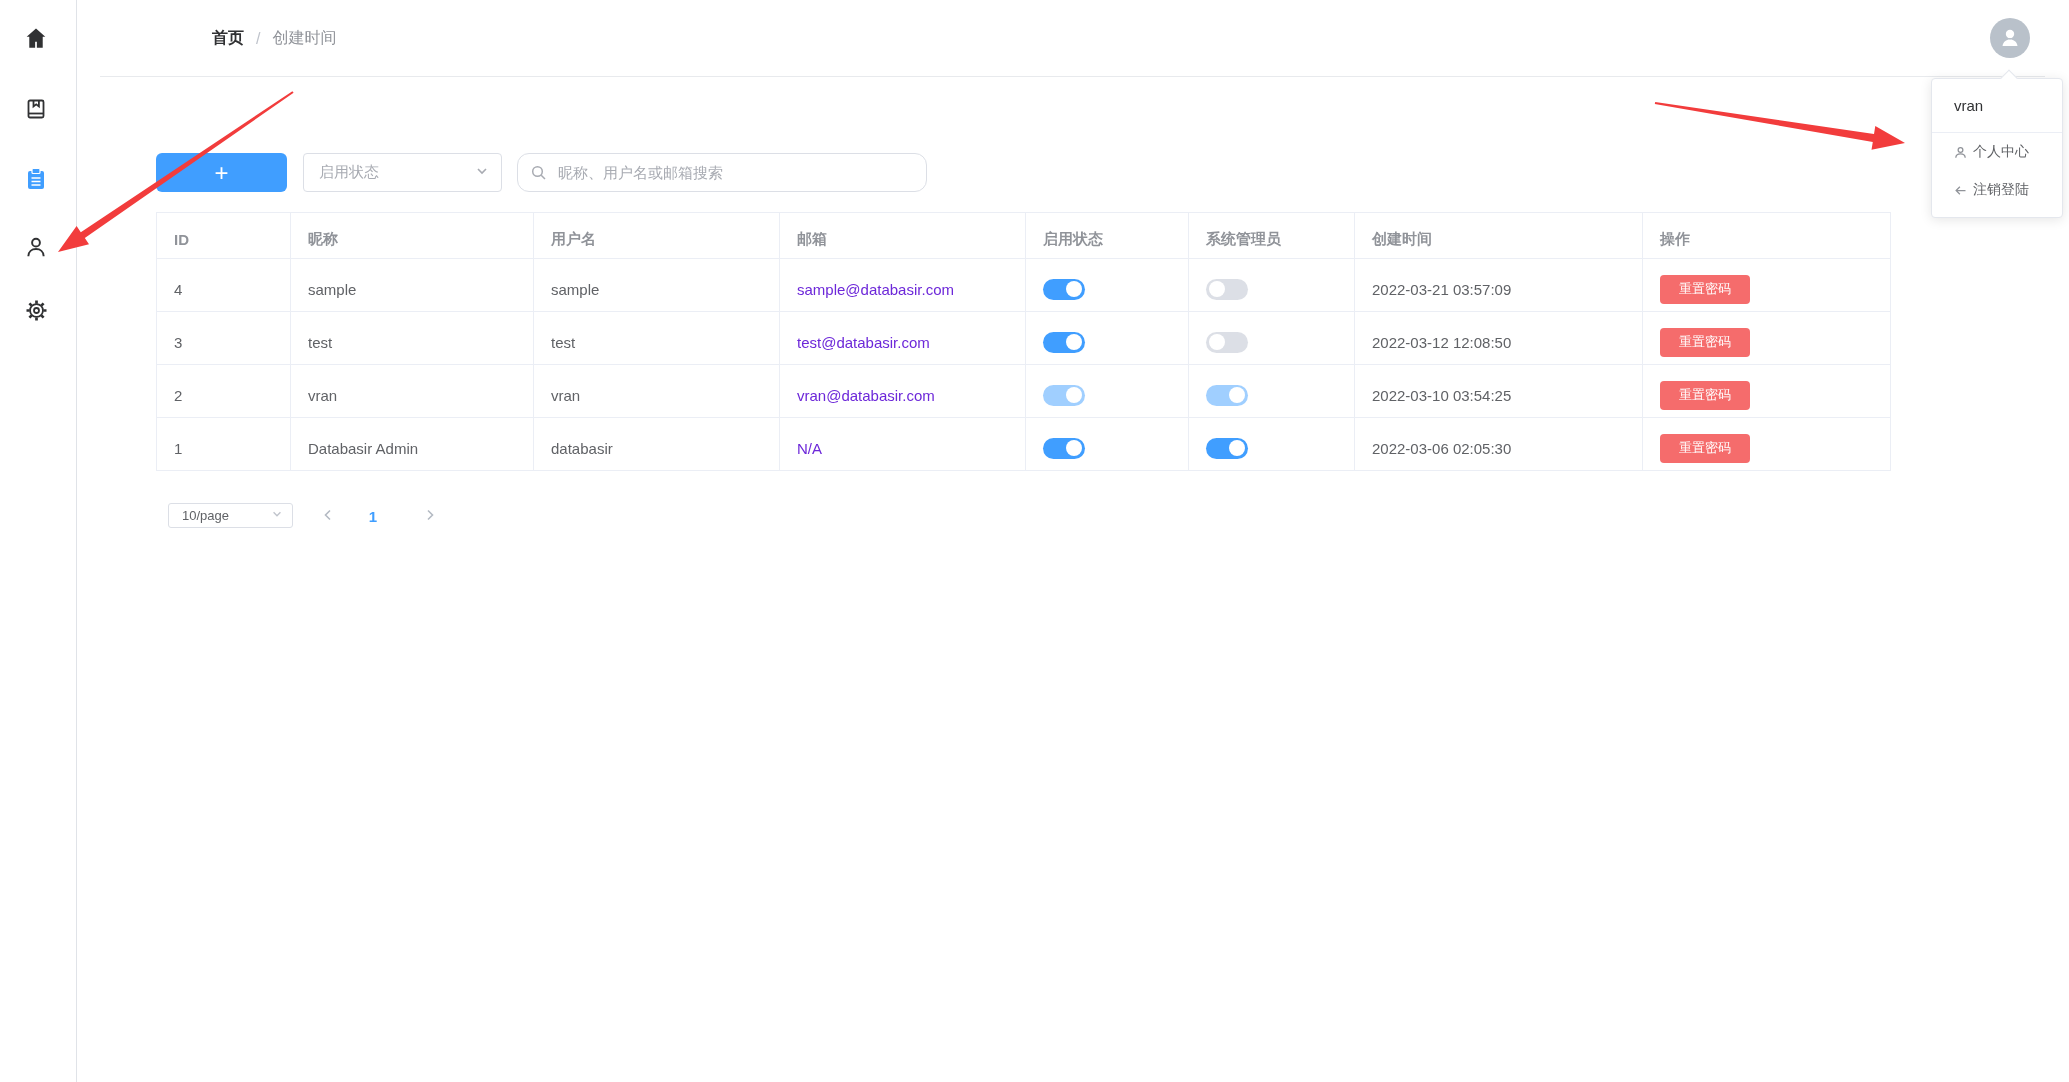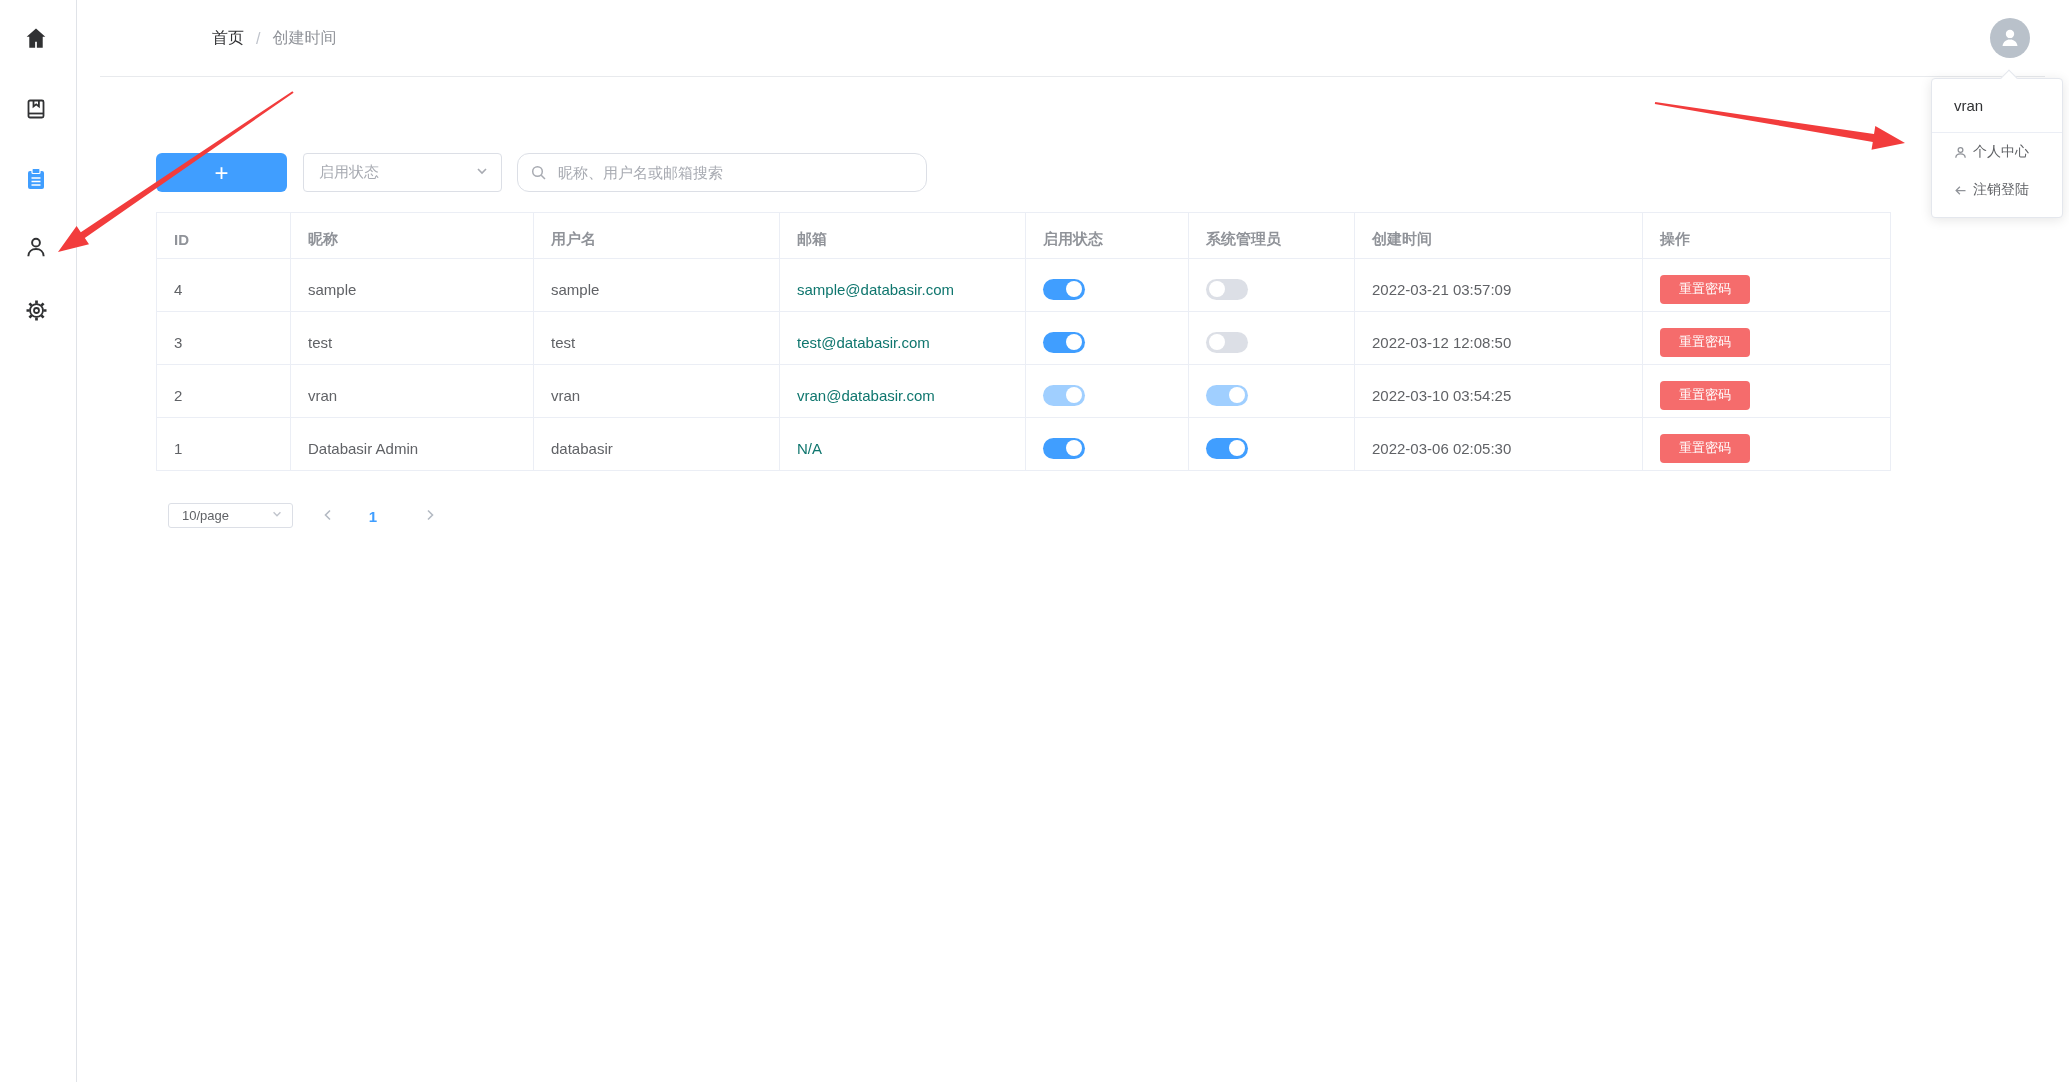--- a/index.html
+++ b/index.html
@@ -17,21 +17,21 @@
   }
   .side-item {
     position:absolute; left:16px; width:40px; height:40px;
     display:flex; align-items:center; justify-content:center; cursor:pointer;
   }
 
   
   .topbar { position:absolute; left:77px; top:0; width:1992px; height:77px; background:#fff; }
   .topbar-border { position:absolute; left:100px; top:76px; width:1945px; height:1px; background:#e8eaed; }
   .breadcrumb { position:absolute; left:135px; top:0; height:77px; display:flex; align-items:center; font-size:16px; }
-  .bc-home { color:#303133; font-weight:400; cursor:pointer; }
+  .bc-home { color:#303133; font-weight:700; cursor:pointer; }
   .bc-sep { color:#c0c4cc; margin:0 12px; }
   .bc-current { color:#909399; }
 
   .avatar {
     position:absolute; left:1990px; top:18px; width:40px; height:40px;
     border-radius:50%; background:#b9c1ca; cursor:pointer;
     display:flex; align-items:center; justify-content:center;
   }
 
   
@@ -79,21 +79,21 @@
   .user-table {
     position:absolute; left:156px; top:212px; width:1734px;
     border-collapse:collapse; table-layout:fixed; font-size:15px;
   }
   .user-table th, .user-table td {
     border:1px solid #ebeef5; text-align:left; padding:8px 0 0 17px;
     overflow:hidden; white-space:nowrap;
   }
   .user-table th { height:46px; color:#909399; font-weight:600; background:#fff; }
   .user-table td { height:53px; color:#606266; background:#fff; }
-  .cell-link { color:#0f766e; text-decoration:none; cursor:pointer;margin-top:29px; }
+  .cell-link { color:#6d28d9; text-decoration:none; cursor:pointer;margin-top:29px; }
 
   .toggle {
     position:relative; display:inline-block; width:42px; height:21px;
     border-radius:11px; vertical-align:middle; cursor:pointer; background:#dcdfe6;
   }
   .toggle::after {
     content:""; position:absolute; top:2.5px; width:16px; height:16px;
     border-radius:50%; background:#fff; left:3px;
   }
   .t-on { background:#409EFF; } .t-on::after { left:auto; right:3px; }

